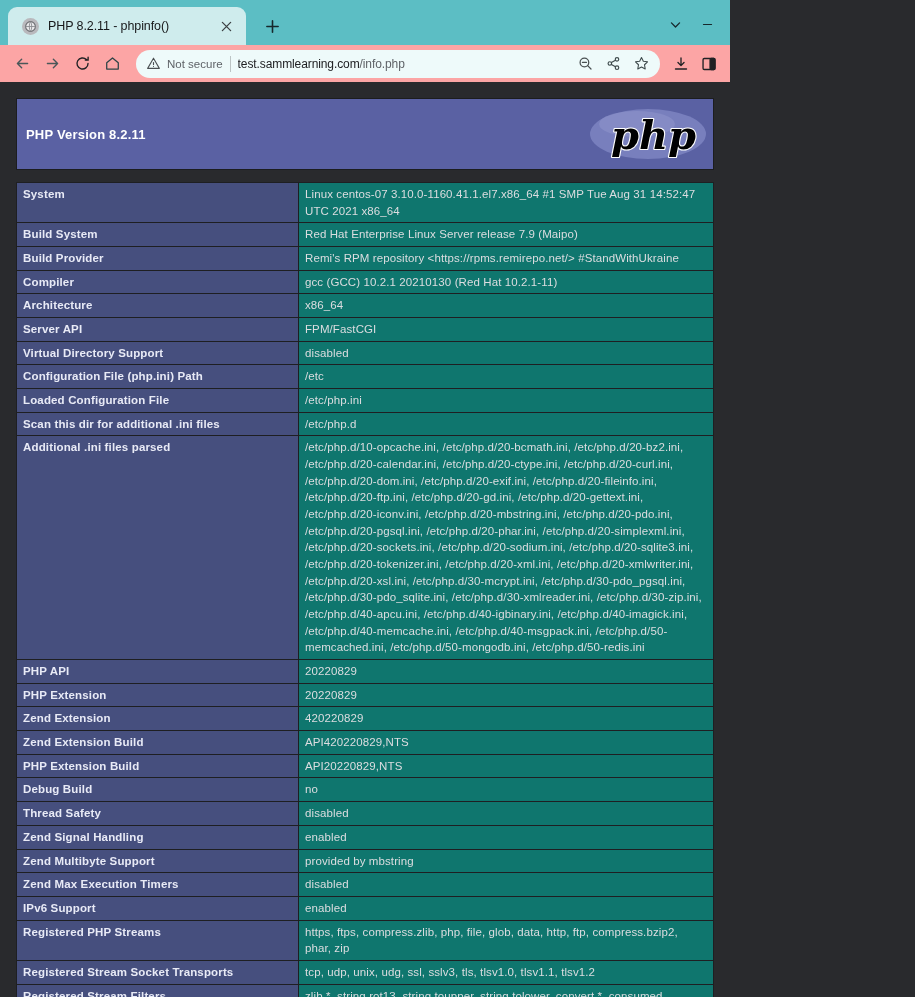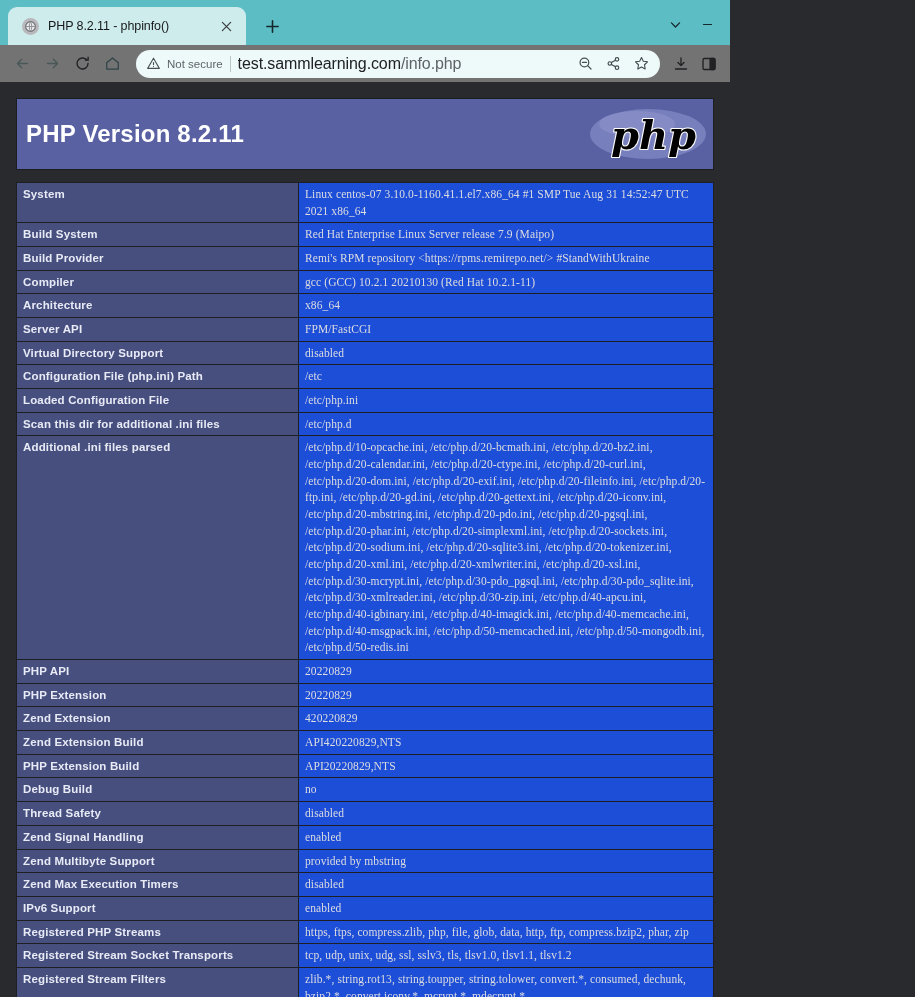--- a/index.html
+++ b/index.html
@@ -73,21 +73,21 @@
     padding: 0 10px 10px 0;
     color: #17282c;
   }
   .tabstrip-right > span {
     width: 26px; height: 22px;
     display: flex; align-items: center; justify-content: center;
   }
 
   .toolbar {
     height: 37px;
-    background: #737373;
+    background: #fca5a5;
     display: flex;
     align-items: center;
     padding: 0 8px;
     gap: 2px;
     flex: none;
   }
   .nav-btn {
     width: 28px; height: 28px;
     display: flex; align-items: center; justify-content: center;
     border-radius: 50%;
@@ -104,21 +104,21 @@
     align-items: center;
     padding: 0 4px 0 11px;
     margin: 0 6px 0 8px;
     gap: 7px;
     min-width: 0;
   }
   .warn-icon { color: #4a4f52; display:flex; align-items:center; flex:none; }
   .notsecure { font-size: 11.5px; color: #5f6368; white-space: nowrap; flex: none; }
   .omni-sep { width: 1px; height: 16px; background: #bcc4c5; flex: none; }
   .omni-url {
-    font-size: 16px; color: #202124; white-space: nowrap;
+    font-size: 12px; color: #202124; white-space: nowrap;
     overflow: hidden; flex: 1; min-width: 0; letter-spacing: -0.1px;
   }
   .omni-url .dim { color: #5f6368; }
   .omni-actions { display: flex; align-items: center; gap: 2px; flex: none; padding-right:2px;}
   .omni-actions span, .tb-action {
     width: 26px; height: 26px;
     display: flex; align-items: center; justify-content: center;
     border-radius: 50%;
     color: #3f4b4d;
   }
@@ -148,21 +148,21 @@
     background: #5a61a3;
     height: 72px;
     display: flex;
     align-items: center;
     justify-content: space-between;
     padding: 0 0 0 6px;
     position: relative;
   }
   .hdr h1 {
     margin: 0;
-    font-size: 24px;
+    font-size: 13px;
     font-weight: bold;
     color: #ffffff;
     letter-spacing: 0.2px;
     padding-left: 3px;
   }
   .php-logo {
     width: 122px; height: 62px;
     margin-right: 4px;
     display: block;
     flex: none;
@@ -183,25 +183,24 @@
     line-height: 1.45;
   }
   td.e {
     width: 282px;
     background: #464f7e;
     color: #e8eaf6;
     font-weight: bold;
     letter-spacing: 0.15px;
   }
   td.v {
-    background: #1d4ed8;
+    background: #0f766e;
     color: #dcdde0;
     word-break: break-word;
     letter-spacing: 0.1px;
-    font-family: Liberation Serif, serif;
   }
 </style>
 </head>
 <body>
 
 <div class="browser">
 
   <div class="tabstrip">
     <div class="tab">
       <span class="tab-favicon">

